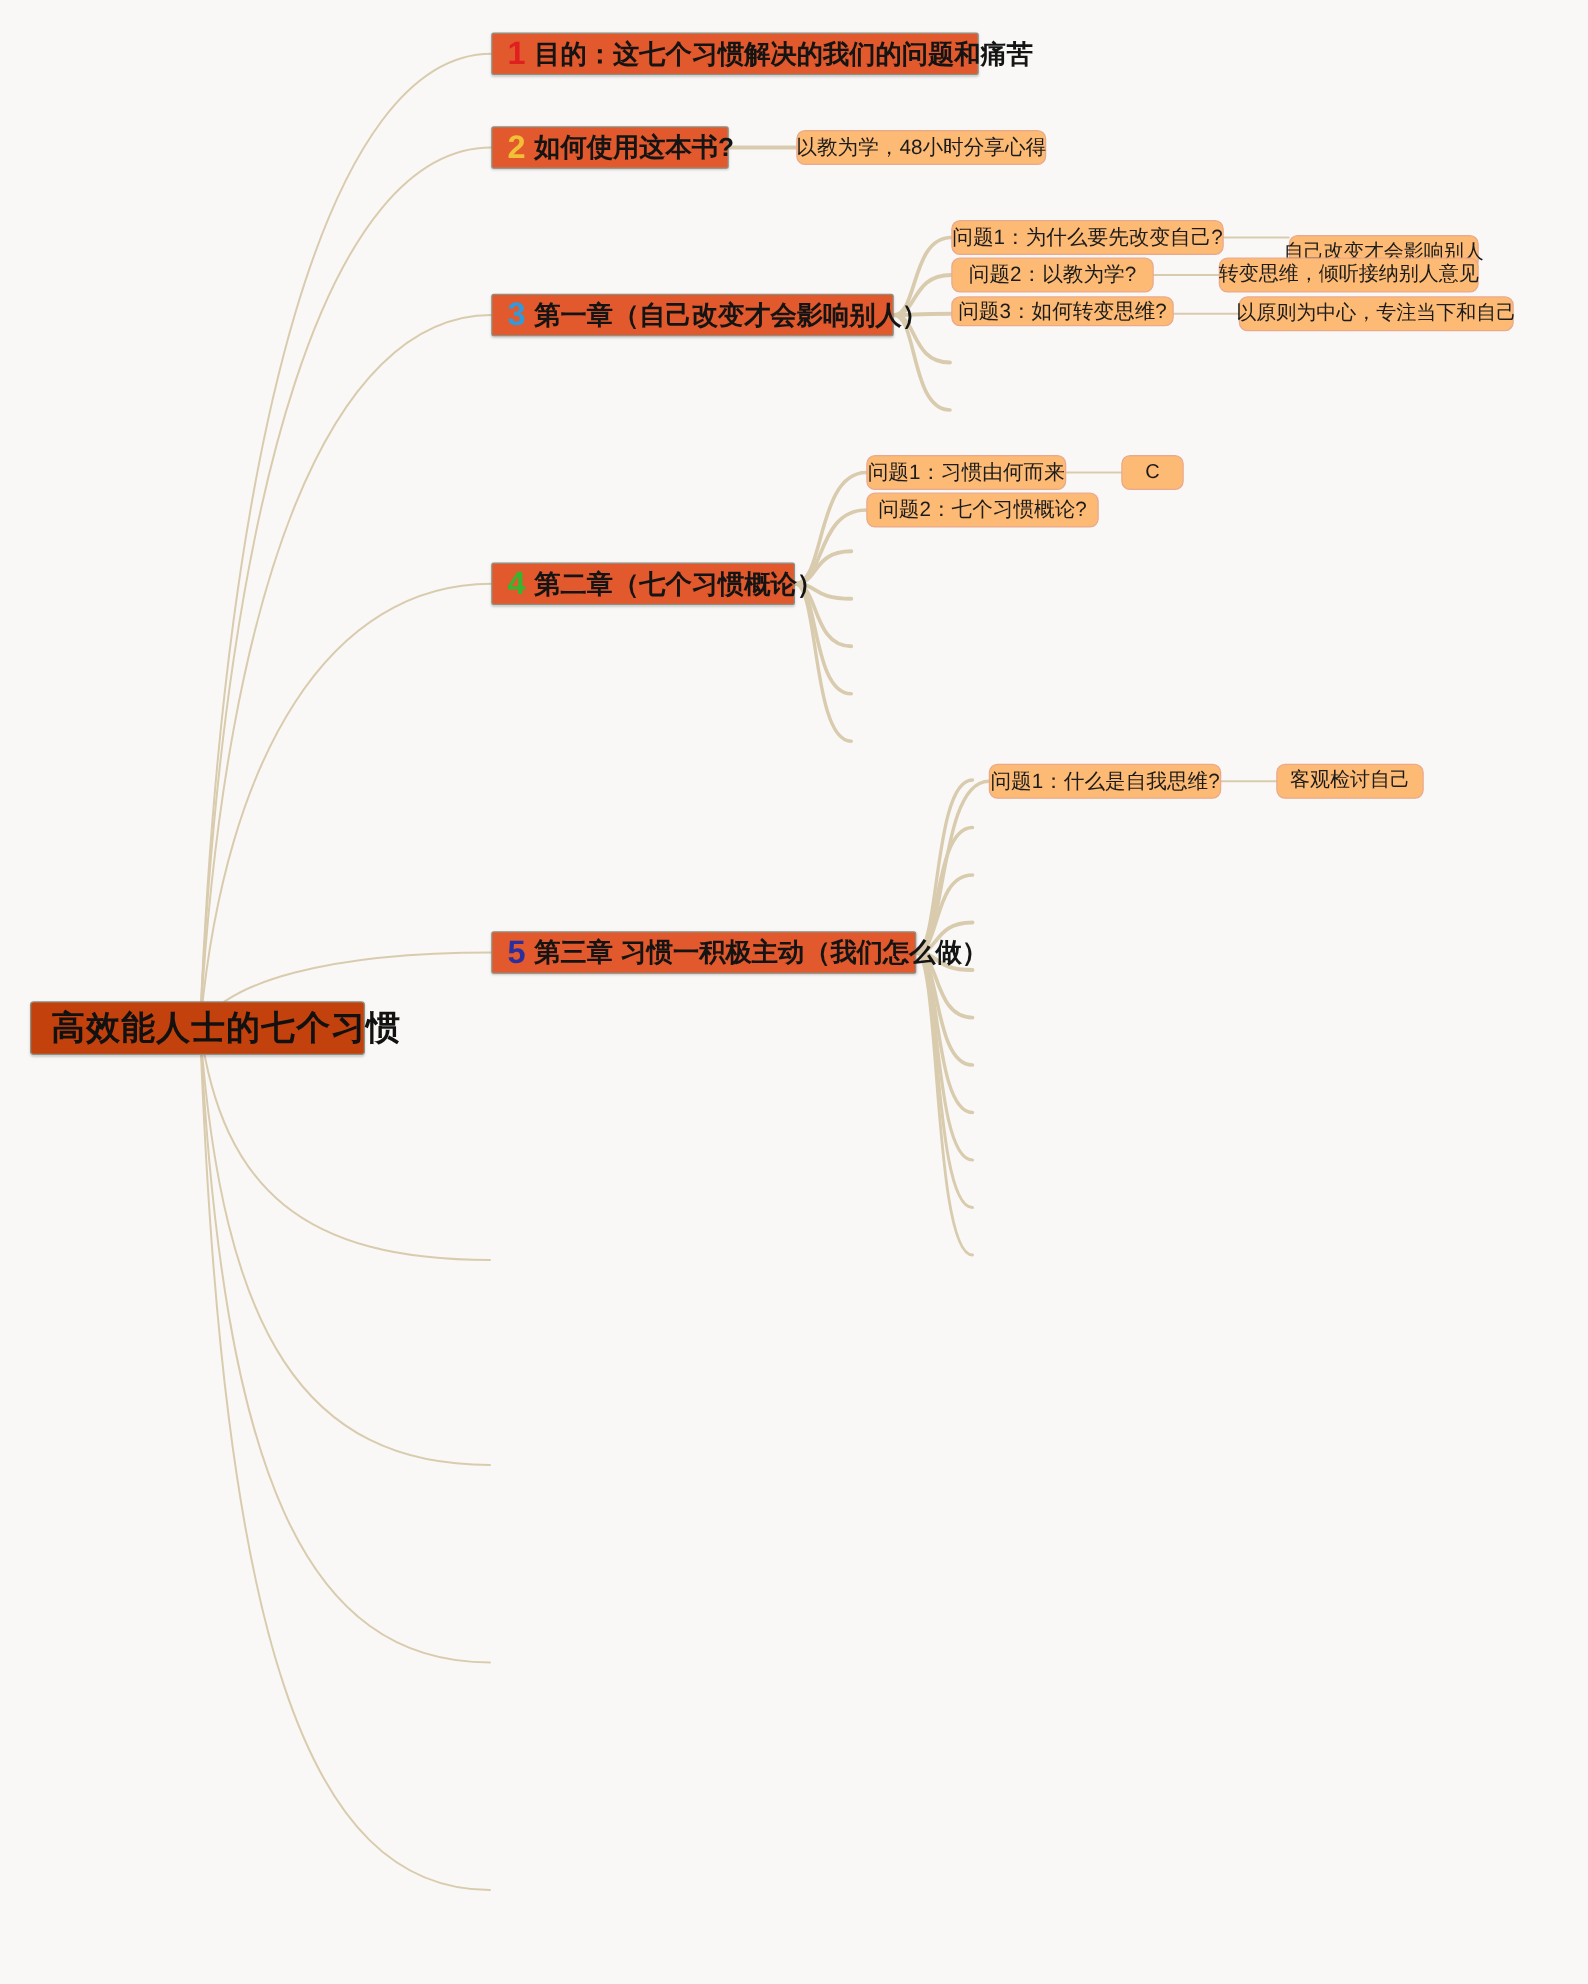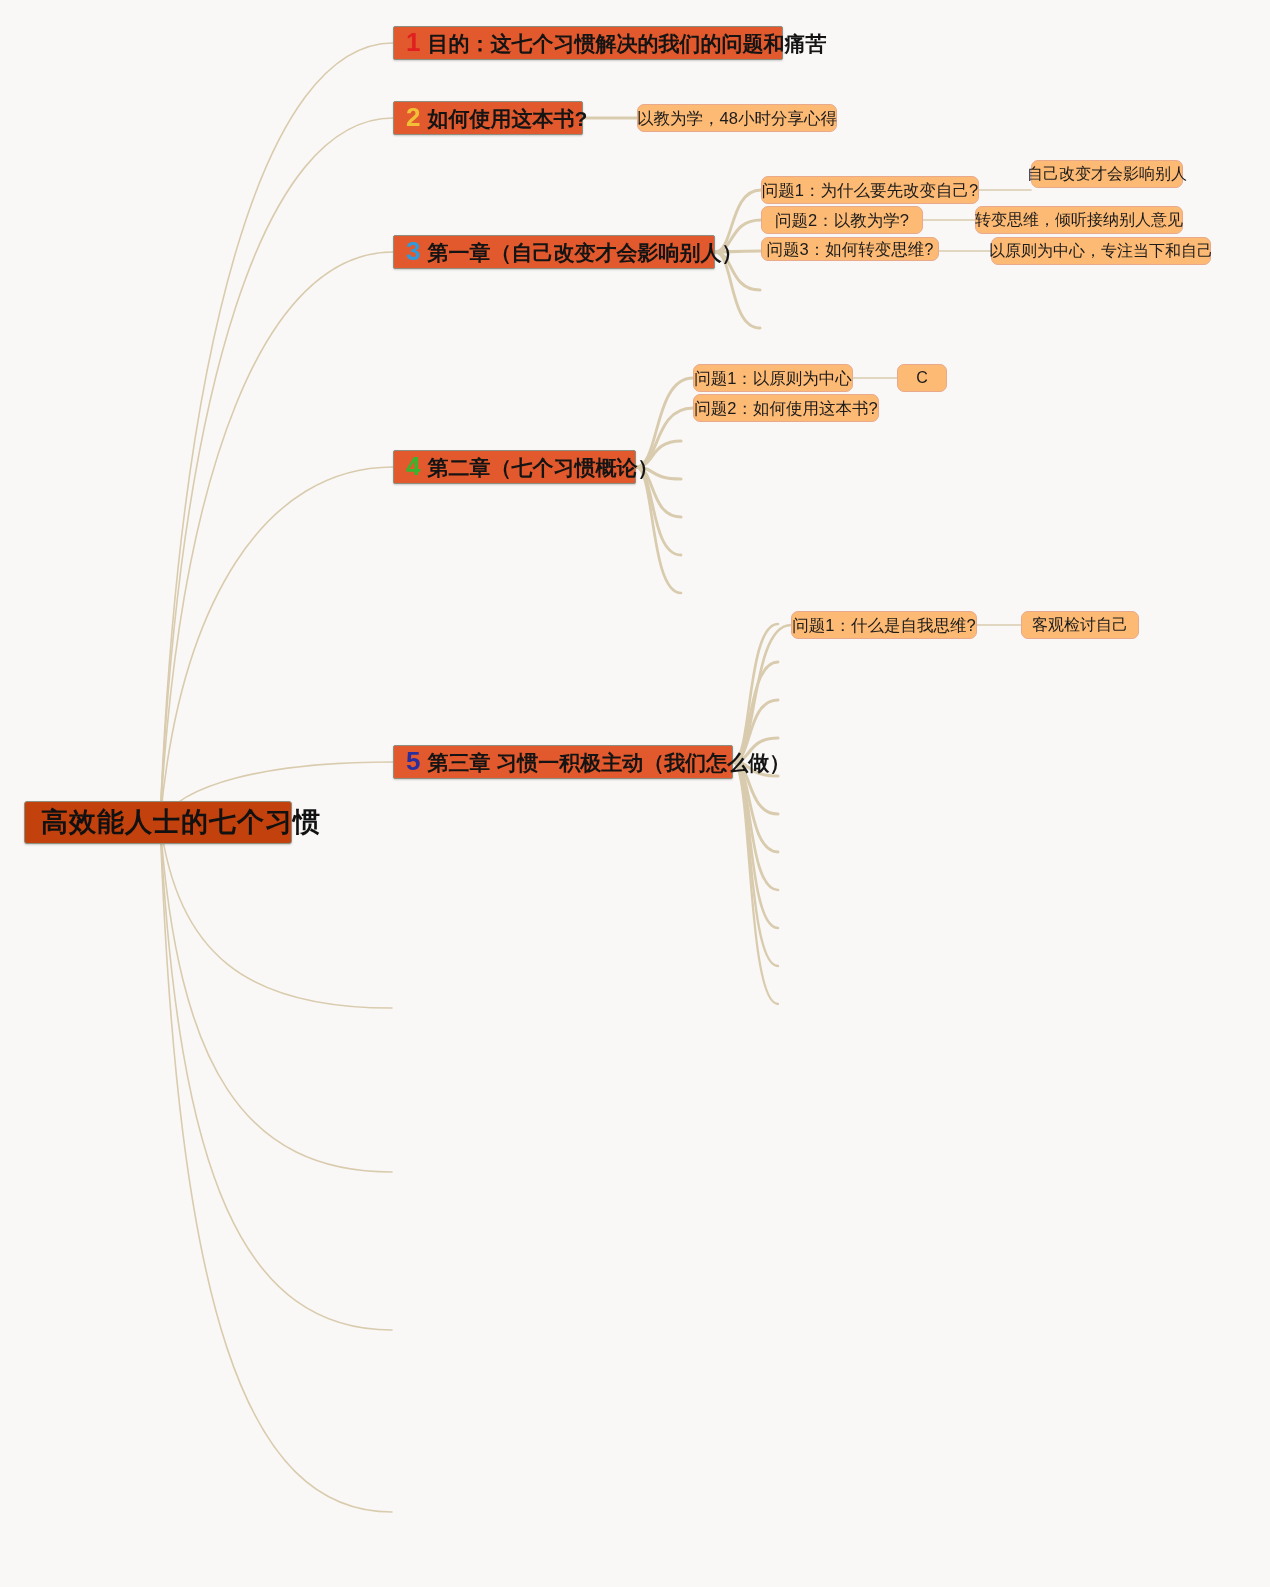--- a/index.html
+++ b/index.html
@@ -140,47 +140,47 @@
     <div class="node leaf" style="left: 637px; top: 104px; width: 200px; height: 28px;">
       <span>以教为学，48小时分享心得</span>
     </div>
     <div class="node chapter" style="left: 393px; top: 235px; width: 322px; height: 34px;">
       <span class="num" style="color: rgb(47, 155, 221);">3</span>
       <span>第一章（自己改变才会影响别人）</span>
     </div>
     <div class="node leaf" style="left: 761px; top: 176px; width: 218px; height: 28px;">
       <span>问题1：为什么要先改变自己?</span>
     </div>
-    <div class="node leaf small" style="left: 1031px; top: 160px; width: 152px; height: 28px;">
+    <div class="node leaf small" style="left: 1031px; top: 188px; width: 152px; height: 28px;">
       <span>自己改变才会影响别人</span>
     </div>
     <div class="node leaf" style="left: 761px; top: 206px; width: 162px; height: 28px;">
       <span>问题2：以教为学?</span>
     </div>
     <div class="node leaf small" style="left: 975px; top: 206px; width: 208px; height: 28px;">
       <span>转变思维，倾听接纳别人意见</span>
     </div>
     <div class="node leaf" style="left: 761px; top: 237px; width: 178px; height: 24px;">
       <span>问题3：如何转变思维?</span>
     </div>
     <div class="node leaf small" style="left: 991px; top: 237px; width: 220px; height: 28px;">
       <span>以原则为中心，专注当下和自己</span>
     </div>
     <div class="node chapter" style="left: 393px; top: 450px; width: 243px; height: 34px;">
       <span class="num" style="color: rgb(56, 181, 46);">4</span>
       <span>第二章（七个习惯概论）</span>
     </div>
     <div class="node leaf" style="left: 693px; top: 364px; width: 160px; height: 28px;">
-      <span>问题1：以原则为中心</span>
+      <span>问题1：习惯由何而来</span>
     </div>
     <div class="node leaf small" style="left: 897px; top: 364px; width: 50px; height: 28px;">
       <span>C</span>
     </div>
     <div class="node leaf" style="left: 693px; top: 394px; width: 186px; height: 28px;">
-      <span>问题2：如何使用这本书?</span>
+      <span>问题2：七个习惯概论?</span>
     </div>
     <div class="node chapter" style="left: 393px; top: 745px; width: 340px; height: 34px;">
       <span class="num" style="color: rgb(43, 47, 158);">5</span>
       <span>第三章 习惯一积极主动（我们怎么做）</span>
     </div>
     <div class="node leaf" style="left: 791px; top: 611px; width: 186px; height: 28px;">
       <span>问题1：什么是自我思维?</span>
     </div>
     <div class="node leaf small" style="left: 1021px; top: 611px; width: 118px; height: 28px;">
       <span>客观检讨自己</span>

